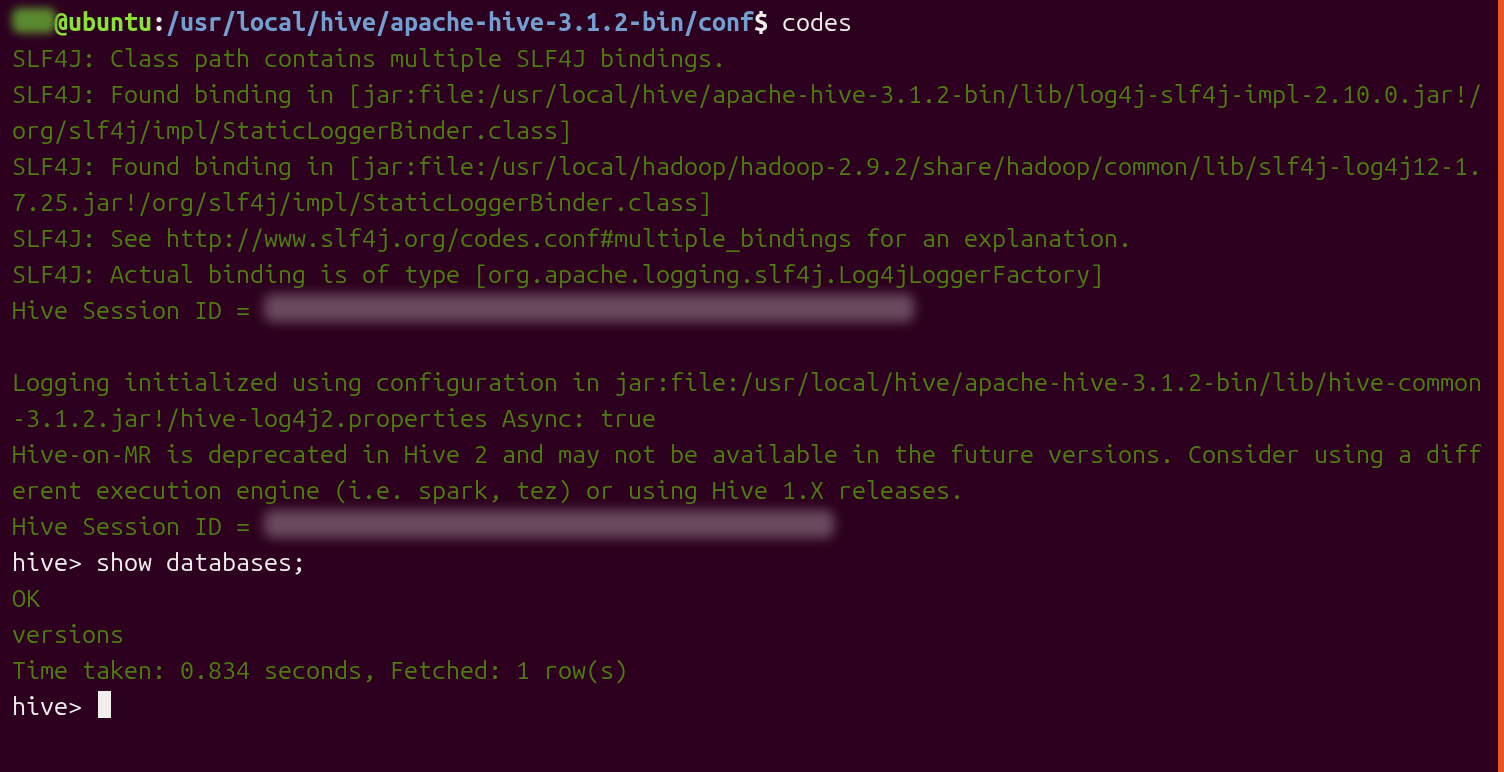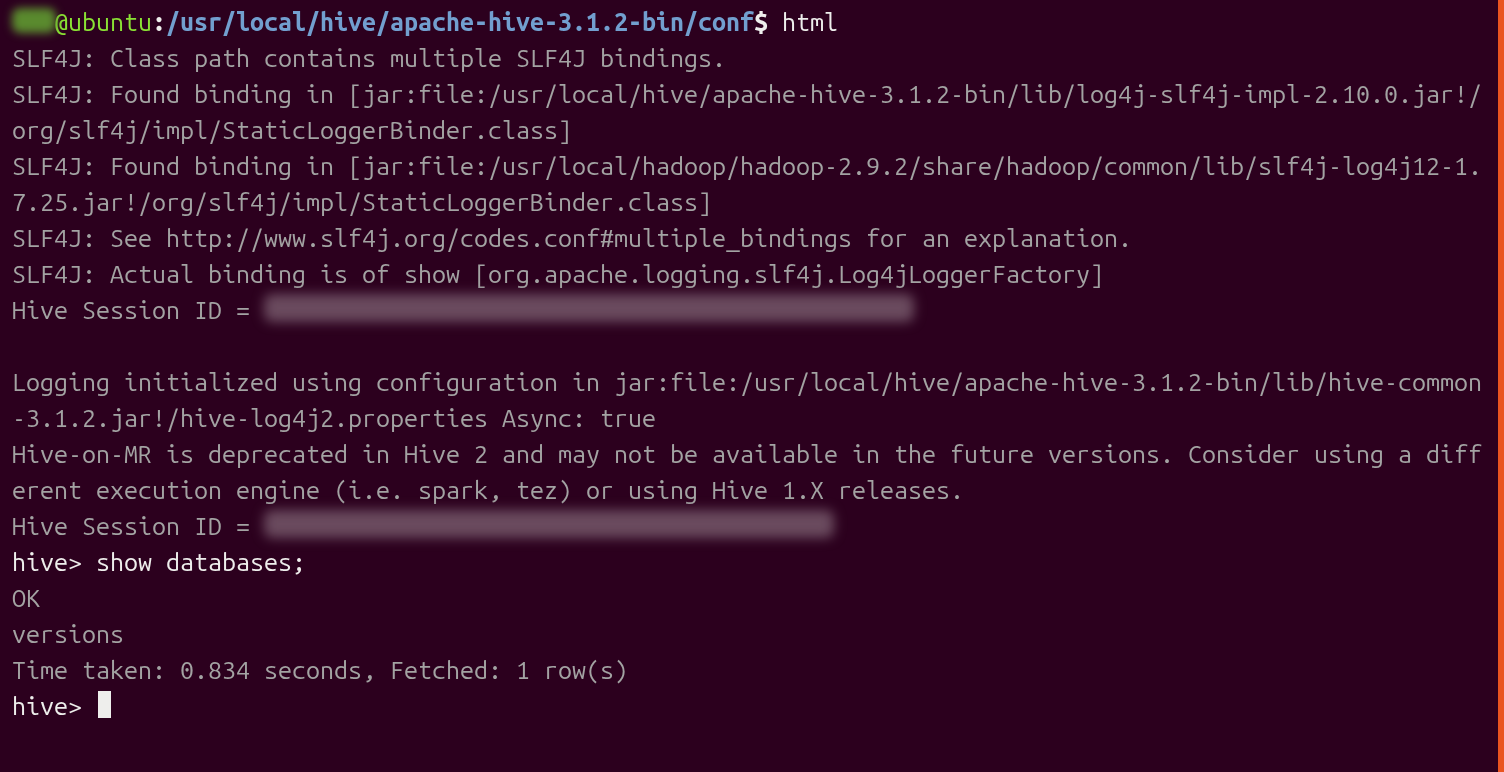--- a/index.html
+++ b/index.html
@@ -18,26 +18,26 @@
     padding: 4px 12px;
     font-family: "Ubuntu Mono", "DejaVu Sans Mono", Consolas, monospace;
     font-size: 25px;
     line-height: 36px;
     color: #eeeeec;
     white-space: pre-wrap;
     word-break: break-all;
     border-right: 6px solid #e95420;
     position: relative;
   }
-  .prompt-host { color: #8ae234; font-weight: normal; }
+  .prompt-host { color: #8ae234; font-weight: bold; }
   .prompt-colon { color: #eeeeec; font-weight: bold; }
   .prompt-path { color: #729fcf; font-weight: bold; }
   .prompt-dollar { color: #eeeeec; font-weight: bold; }
   .cmd { color: #eeeeec; }
-  .out { color: #a3a3a3; }
+  .out { color: #4d7c0f; }
   .hive-prompt { color: #eeeeec; margin-top: 40px; }
   .cursor {
     display: inline-block;
     width: 13px;
     height: 27px;
     background: #eeeeec;
     vertical-align: text-bottom;
     margin-left: 2px;
     margin-bottom: 2px;
   }
@@ -69,26 +69,26 @@
     background: #6a4a5e;
     filter: blur(6px);
     border-radius: 8px;
     vertical-align: text-bottom;
     margin-bottom: 2px;
   }
 </style>
 </head>
 <body>
 
-<div class="terminal"><span class="blur-user"></span><span class="prompt-host">@ubuntu</span><span class="prompt-colon">:</span><span class="prompt-path">/usr/local/hive/apache-hive-3.1.2-bin/conf</span><span class="prompt-dollar">$</span><span class="cmd"> </span><span class="cmd">html</span>
+<div class="terminal"><span class="blur-user"></span><span class="prompt-host">@ubuntu</span><span class="prompt-colon">:</span><span class="prompt-path">/usr/local/hive/apache-hive-3.1.2-bin/conf</span><span class="prompt-dollar">$</span><span class="cmd"> </span><span class="cmd">codes</span>
 <span class="out">SLF4J: Class path contains multiple SLF4J bindings.</span>
 <span class="out">SLF4J: Found binding in [jar:file:/usr/local/hive/apache-hive-3.1.2-bin/lib/log4j-slf4j-impl-2.10.0.jar!/org/slf4j/impl/StaticLoggerBinder.class]</span>
 <span class="out">SLF4J: Found binding in [jar:file:/usr/local/hadoop/hadoop-2.9.2/share/hadoop/common/lib/slf4j-log4j12-1.7.25.jar!/org/slf4j/impl/StaticLoggerBinder.class]</span>
 <span class="out">SLF4J: See http://www.slf4j.org/codes.conf#multiple_bindings for an explanation.</span>
-<span class="out">SLF4J: Actual binding is of show [org.apache.logging.slf4j.Log4jLoggerFactory]</span>
+<span class="out">SLF4J: Actual binding is of type [org.apache.logging.slf4j.Log4jLoggerFactory]</span>
 <span class="out">Hive Session ID = </span><span class="blur-session"></span>
 <span class="out"></span>
 <span class="out">Logging initialized using configuration in jar:file:/usr/local/hive/apache-hive-3.1.2-bin/lib/hive-common-3.1.2.jar!/hive-log4j2.properties Async: true</span>
 <span class="out">Hive-on-MR is deprecated in Hive 2 and may not be available in the future versions. Consider using a different execution engine (i.e. spark, tez) or using Hive 1.X releases.</span>
 <span class="out">Hive Session ID = </span><span class="blur-session2"></span>
 <span class="hive-prompt">hive&gt; </span><span class="cmd">show databases;</span>
 <span class="out">OK</span>
 <span class="out">versions</span>
 <span class="out">Time taken: 0.834 seconds, Fetched: 1 row(s)</span>
 <span class="hive-prompt">hive&gt; </span><span class="cursor"></span></div>

